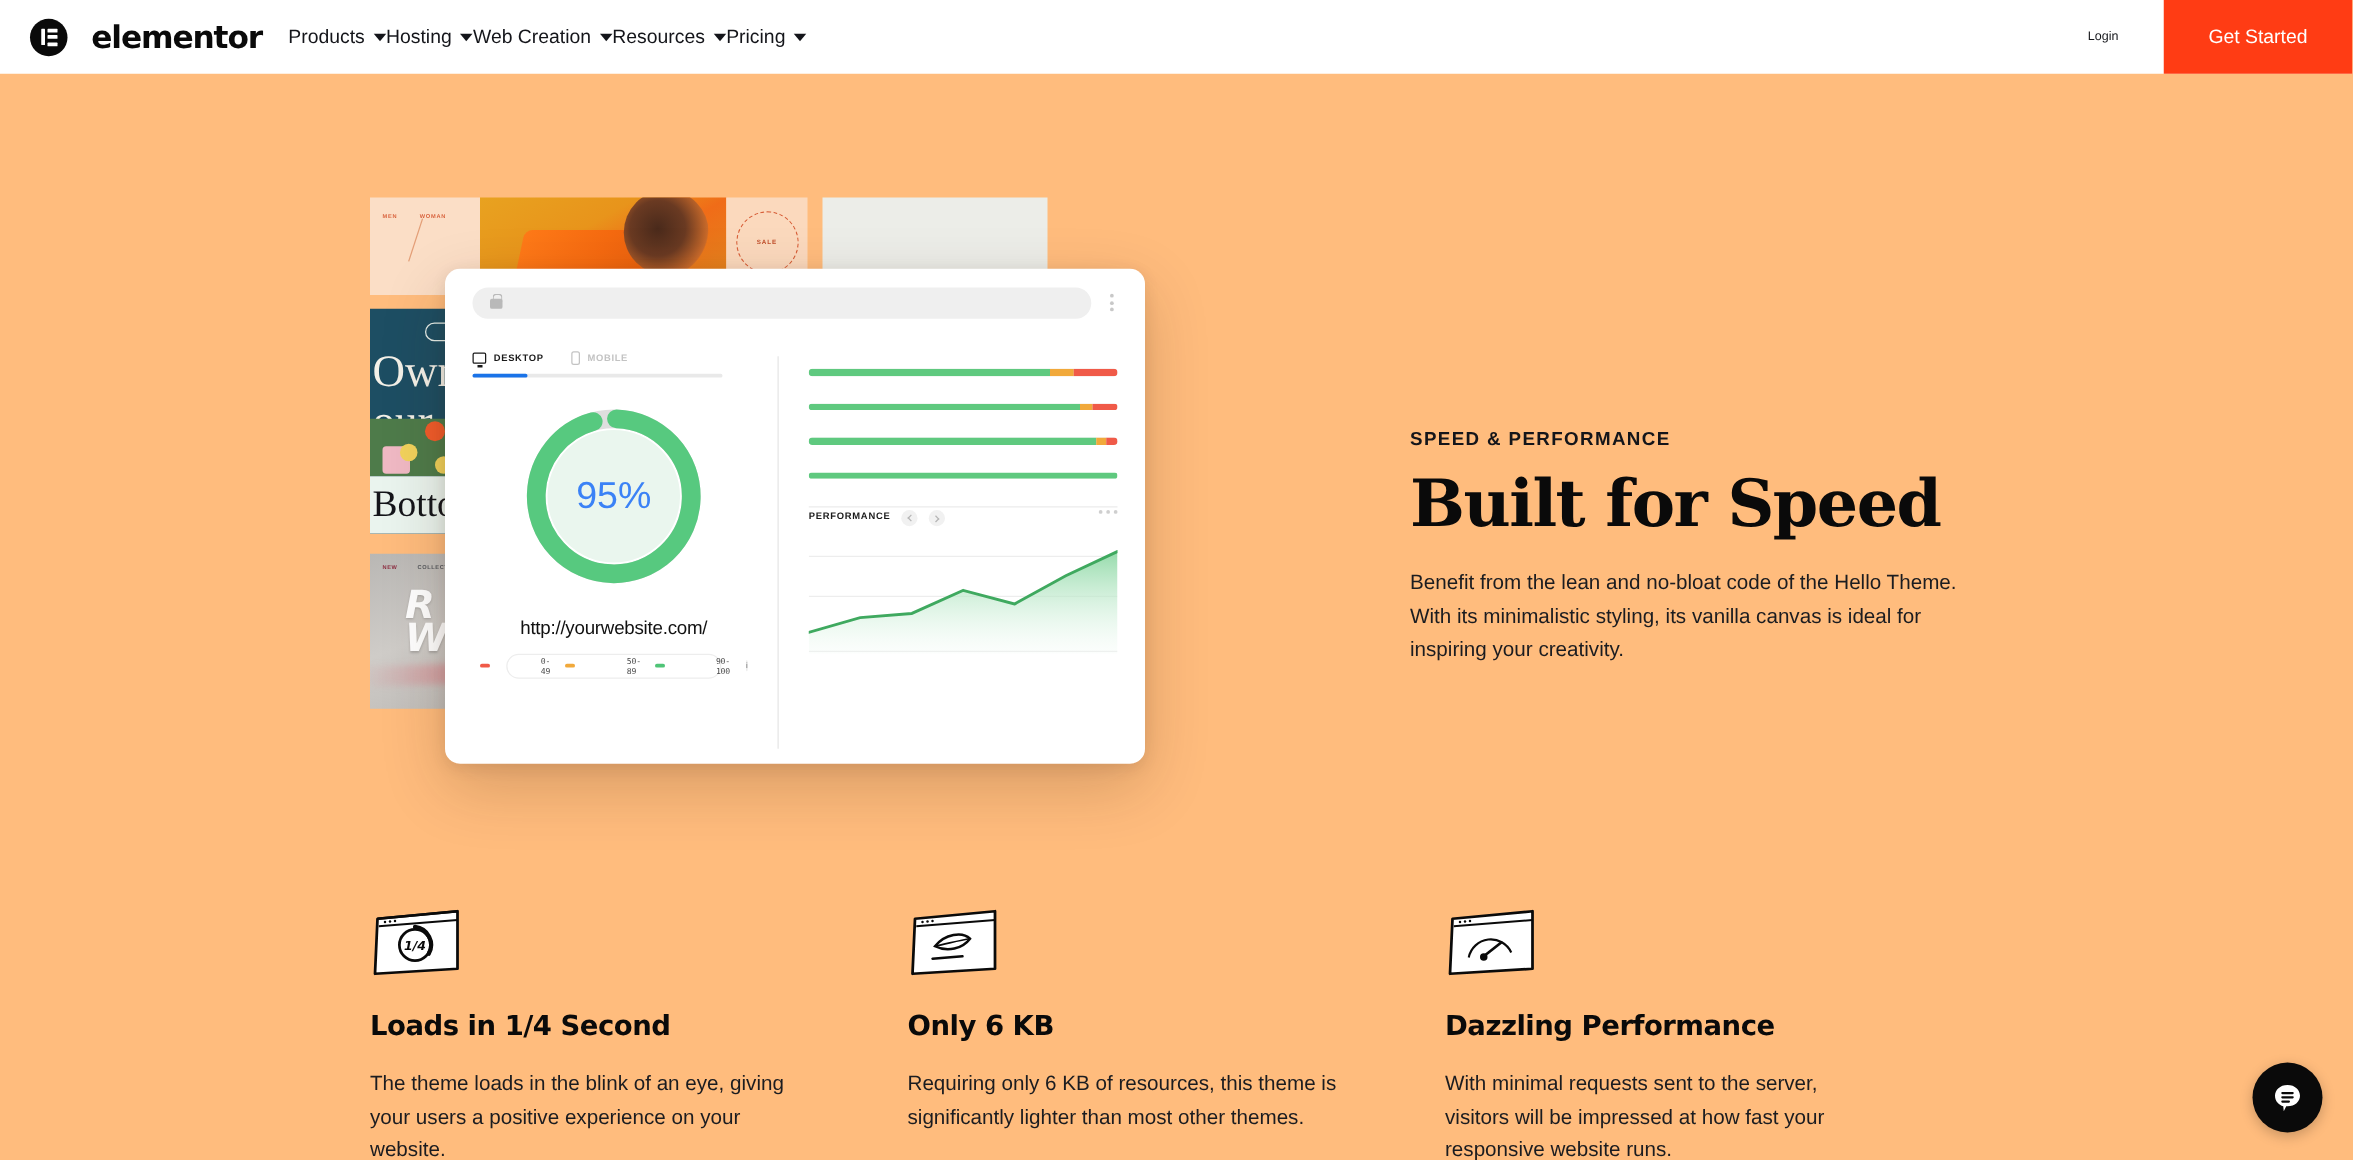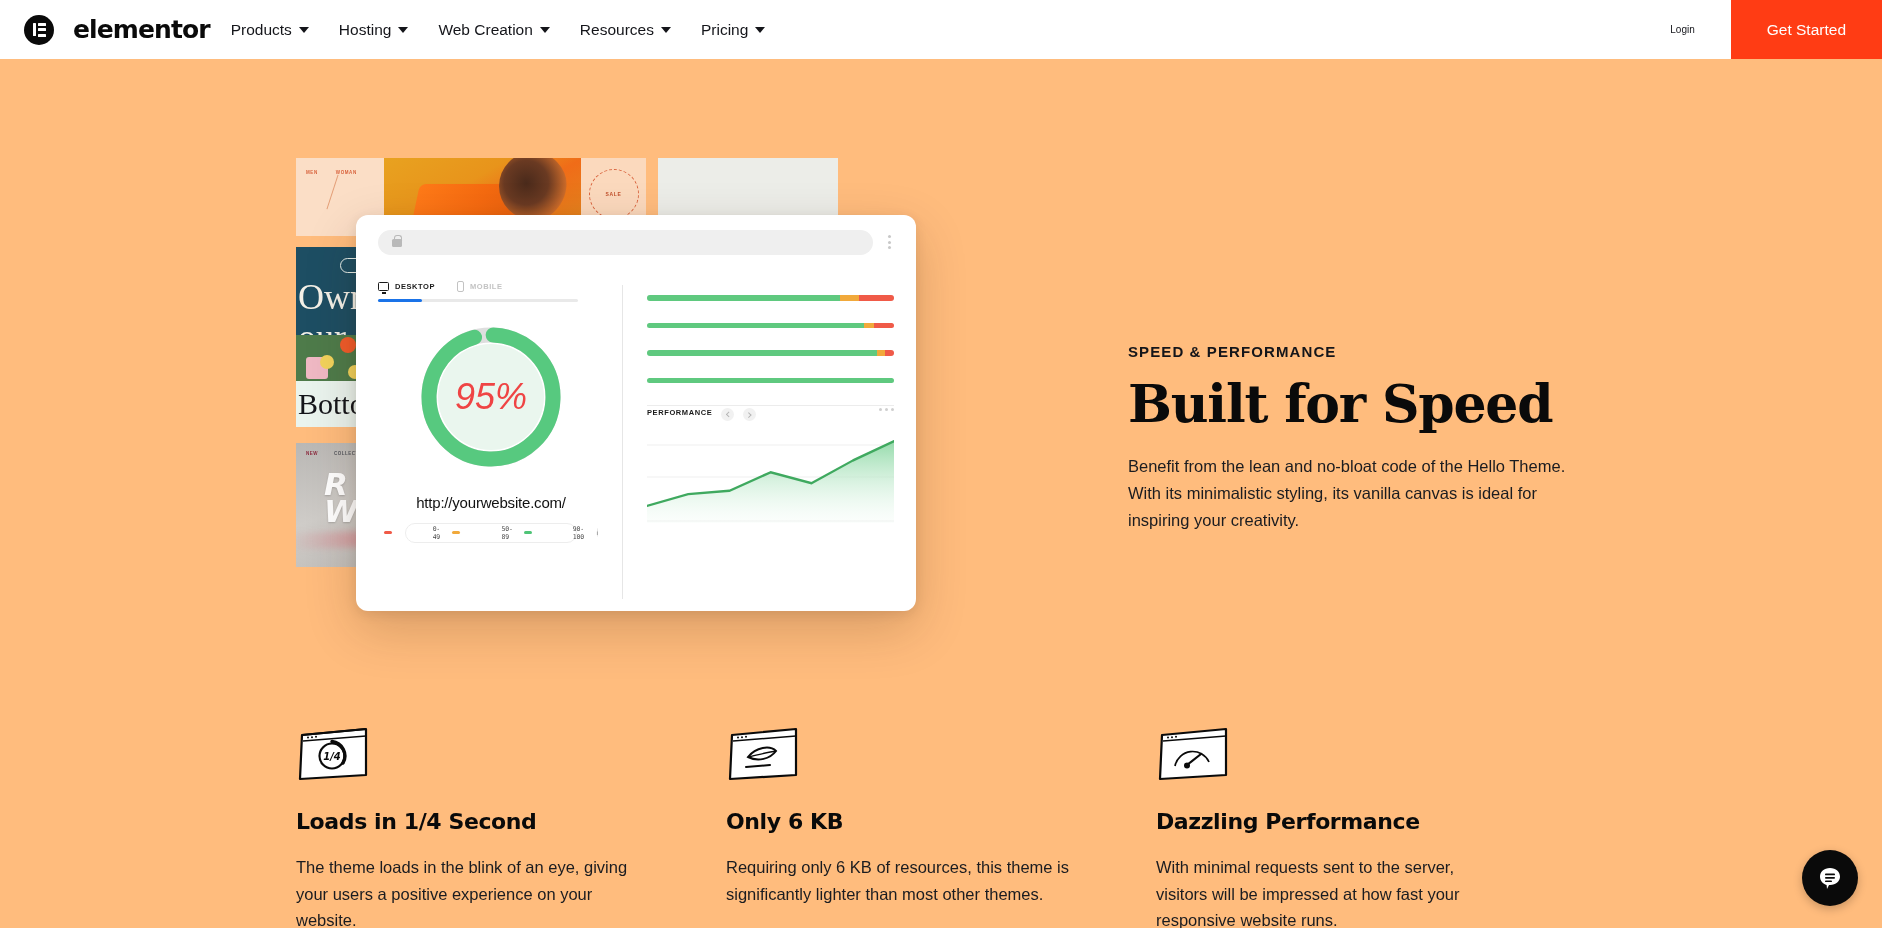--- a/index.html
+++ b/index.html
@@ -25,21 +25,21 @@
     width: 30px; height: 30px; border-radius: 50%;
     background: #0a0a0a; display: flex; align-items: center; justify-content: center;
   }
   .logo-mark .lm-bar { width: 3px; height: 13px; background: #fff; margin-right: 2px; border-radius: .5px;}
   .logo-mark .lm-lines { display: flex; flex-direction: column; gap: 2.5px; }
   .logo-mark .lm-lines i { display: block; width: 8px; height: 3px; background: #fff; border-radius: .5px; }
   .logo-text {
     font-size: 25px; font-weight: 700; letter-spacing: -0.9px; color: #0a0a0a;
     font-family: "DejaVu Sans", sans-serif;
   }
-  .nav-links { display: flex; align-items: center; gap: 30px; }
+  .nav-links { display: flex; align-items: center; }
   .nav-item {
     display: flex; align-items: center; gap: 7px;
     font-size: 15.5px; color: #14151a; cursor: pointer; white-space: nowrap;
   }
   .caret {
     width: 0; height: 0; border-left: 5px solid transparent;
     border-right: 5px solid transparent; border-top: 6px solid #14151a;
   }
   .nav-right { margin-left: auto; display: flex; align-items: center; height: 100%; }
   .login-link {
@@ -238,21 +238,21 @@
   }
   .tab-track {
     margin-top: 7px; height: 2.5px; background: #E9E9E9; border-radius: 2px; width: 200px; position: relative;
   }
   .tab-track .fill { position: absolute; left: 0; top: 0; height: 100%; width: 44px; background: #1A73E8; border-radius: 2px; }
 
   .gauge-wrap { margin-top: 24px; display: flex; justify-content: center; }
   .gauge { position: relative; width: 142px; height: 142px; }
   .gauge-label {
     position: absolute; inset: 0; display: flex; align-items: center; justify-content: center;
-    font-size: 36px; font-weight: 400; color: #ef4444; font-family: "Liberation Sans", sans-serif; font-style: italic;
+    font-size: 30px; font-weight: 400; color: #3b82f6; font-family: "Liberation Sans", sans-serif;
   }
   .site-url {
     margin-top: 26px; text-align: center; font-size: 15px; color: #111; letter-spacing: -0.2px;
   }
   .legend {
     margin: 12px auto 0; width: 172px; height: 20px; border-radius: 11px;
     border: 1px solid #EDEDED; display: flex; align-items: center; justify-content: center;
     gap: 9px; background: #fff;
   }
   .lg { display: flex; align-items: center; gap: 4px; }

